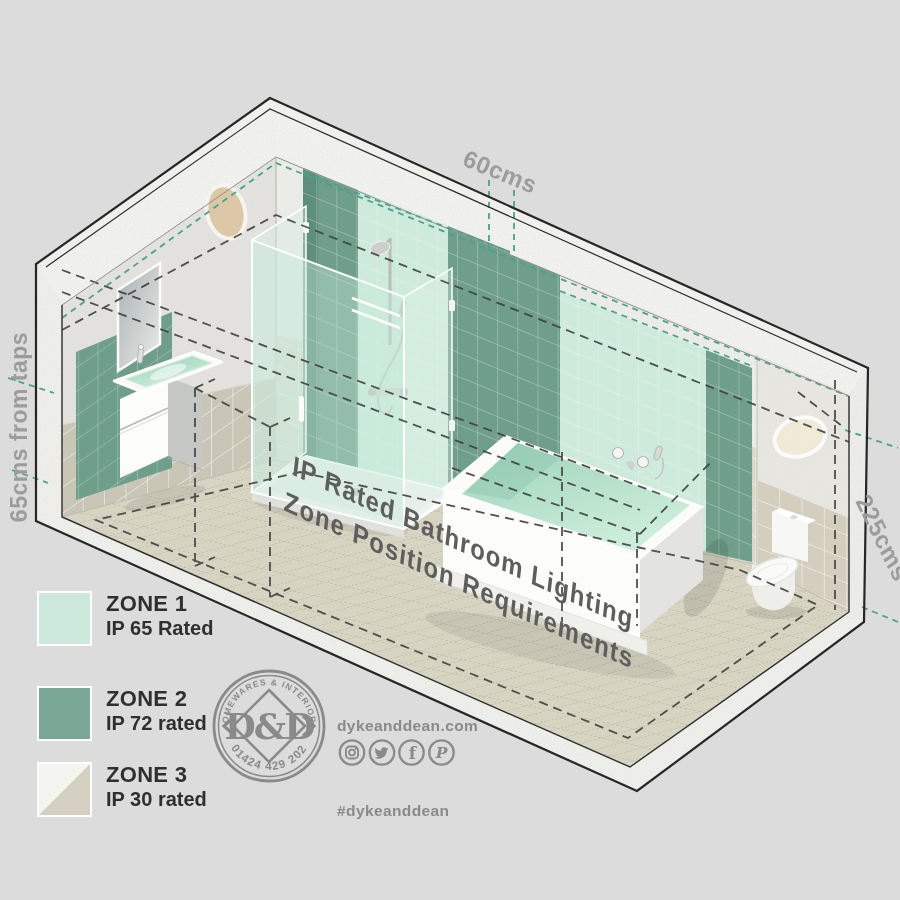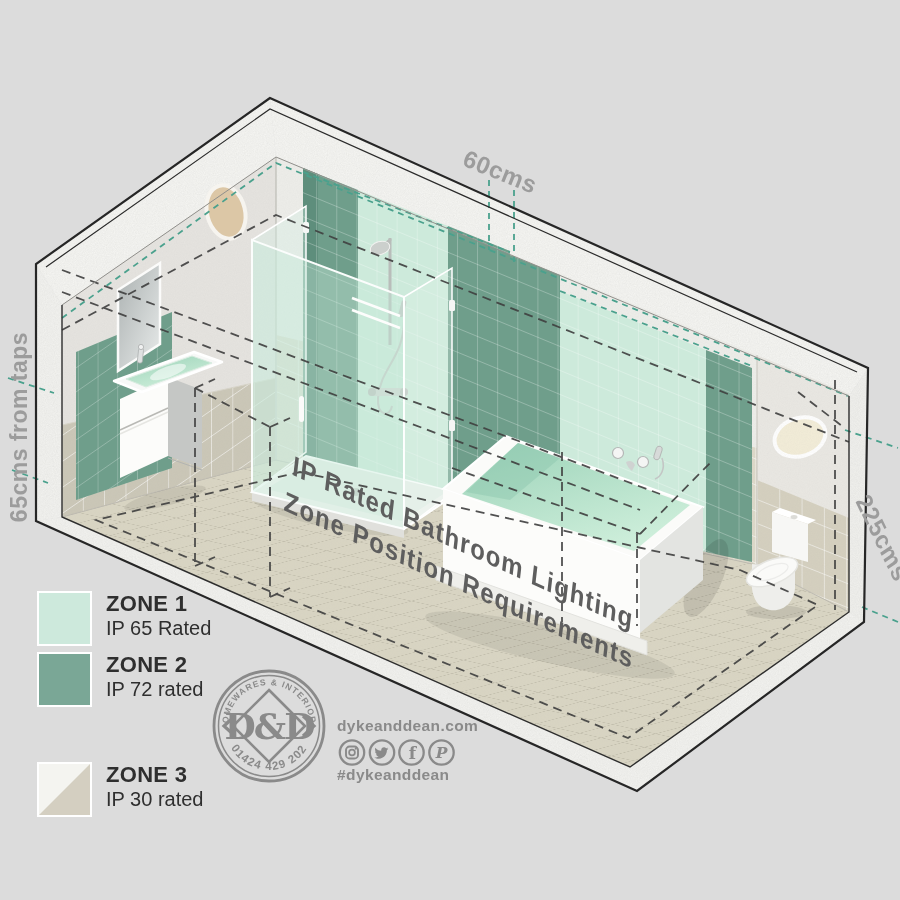--- a/index.html
+++ b/index.html
@@ -9,24 +9,24 @@
   .dim-label{fill:#9c9c9c;font-family:"Liberation Sans",sans-serif;
              font-weight:600;letter-spacing:.5px;}
   .floor-title{fill:#5e5e5e;font-family:"Liberation Sans",sans-serif;
                font-weight:700;letter-spacing:1.2px;}
   .legend{position:absolute;left:37px;top:0;width:300px;}
   .legend-row{position:absolute;left:0;display:flex;gap:14px;}
   .swatch{width:55px;height:55px;border:2px solid #ffffff;box-sizing:border-box;flex:0 0 auto;}
   .swatch svg{display:block;width:100%;height:100%;}
   .legend-text{color:#2f2f2f;}
   .legend-zone{font-size:22px;font-weight:700;line-height:26px;letter-spacing:.3px;}
-  .legend-rating{font-size:20px;font-weight:400;line-height:23px;}
+  .legend-rating{font-size:20px;font-weight:700;line-height:23px;}
   .brand-website{position:absolute;left:337px;top:717px;font-size:15.5px;font-weight:700;
                  letter-spacing:.4px;color:#8a8a8a;}
-  .brand-hashtag{position:absolute;left:337px;top:766px;font-size:15.5px;font-weight:700;
+  .brand-hashtag{position:absolute;left:337px;top:802px;font-size:15.5px;font-weight:700;
                  letter-spacing:.4px;color:#8a8a8a;}
   .logo-svg{position:absolute;left:212px;top:669px;}
   .social-svg{position:absolute;left:337px;top:739px;}
 </style>
 </head>
 <body>
 
 <svg width="900" height="900" viewBox="0 0 900 900" style="position:absolute;left:0;top:0;">
   <defs>
     <filter id="grain" x="-5%" y="-5%" width="110%" height="110%">
@@ -262,21 +262,21 @@
     <div class="swatch">
       <svg viewBox="0 0 51 51" preserveAspectRatio="none">
         <rect x="0" y="0" width="51" height="51" fill="#cde9dc"></rect>
       </svg>
     </div>
     <div class="legend-text">
       <div class="legend-zone">ZONE 1</div>
       <div class="legend-rating">IP 65 Rated</div>
     </div>
   </div>
-  <div class="legend-row" style="top:652px;">
+  <div class="legend-row" style="top:686px;">
     <div class="swatch">
       <svg viewBox="0 0 51 51" preserveAspectRatio="none">
         <rect x="0" y="0" width="51" height="51" fill="#7aa796"></rect>
       </svg>
     </div>
     <div class="legend-text">
       <div class="legend-zone">ZONE 2</div>
       <div class="legend-rating">IP 72 rated</div>
     </div>
   </div>

